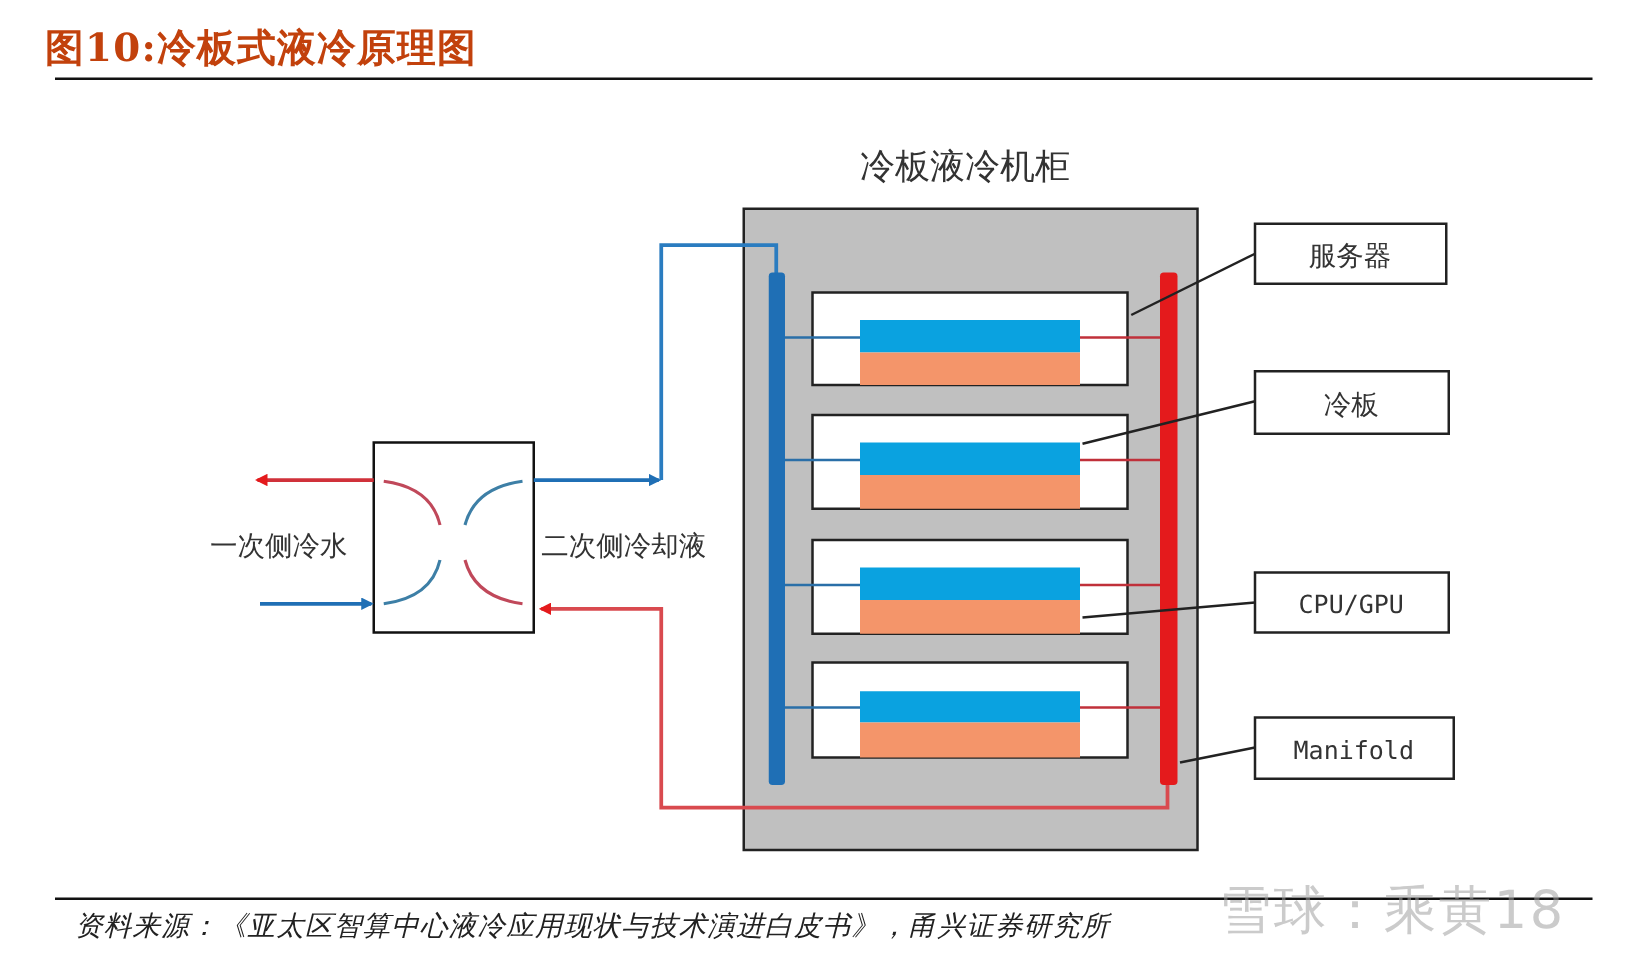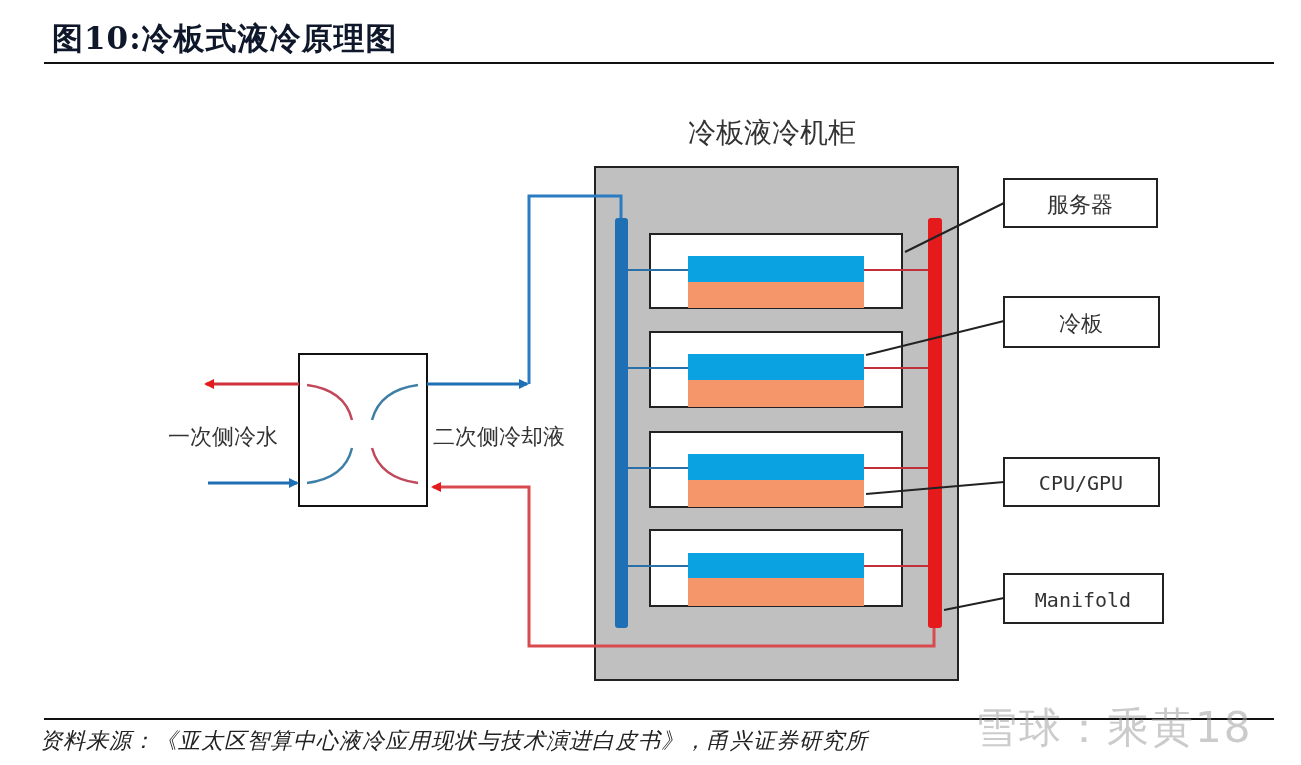--- a/index.html
+++ b/index.html
@@ -1,21 +1,21 @@
 <!DOCTYPE html>
 <html><head>
   <meta charset="utf-8">
   <style>
     html, body { margin: 0; padding: 0; background: #ffffff; }
     body { width: 1301px; height: 765px; position: relative; overflow: hidden; font-family: "DejaVu Sans", sans-serif; }
-    .fig-title { position: absolute; left: 52px; top: 18px; font-family: "DejaVu Serif", serif; font-weight: bold; font-size: 31px; color: #0f172a; letter-spacing: 1px; text-align: center; }
+    .fig-title { position: absolute; left: 36px; top: 18px; font-family: "DejaVu Serif", serif; font-weight: bold; font-size: 31px; color: #c2410c; letter-spacing: 1px; text-align: center; }
     .rule { position: absolute; left: 44px; width: 1230px; height: 2px; background: #111; }
     .rule.top { top: 62px; }
     .rule.bottom { top: 718px; }
-    .source { position: absolute; left: 40px; top: 726px; font-family: "DejaVu Serif", serif; font-style: italic; font-size: 22px; color: #222; letter-spacing: 1px; }
+    .source { position: absolute; left: 60px; top: 726px; font-family: "DejaVu Serif", serif; font-style: italic; font-size: 22px; color: #222; letter-spacing: 1px; }
     .watermark { position: absolute; left: 975px; top: 700px; font-family: "DejaVu Sans", sans-serif; font-size: 42px; color: rgba(160,160,160,0.55); letter-spacing: 2px; }
     svg.diagram { position: absolute; left: 0; top: 0; }
     .lbl { font-family: "DejaVu Sans", sans-serif; fill: #333; }
     .mono { font-family: "DejaVu Sans Mono", monospace; fill: #333; }
   </style>
 </head>
 <body>
 
 <div class="fig-title">图10:冷板式液冷原理图</div>
 <div class="rule top"></div>

